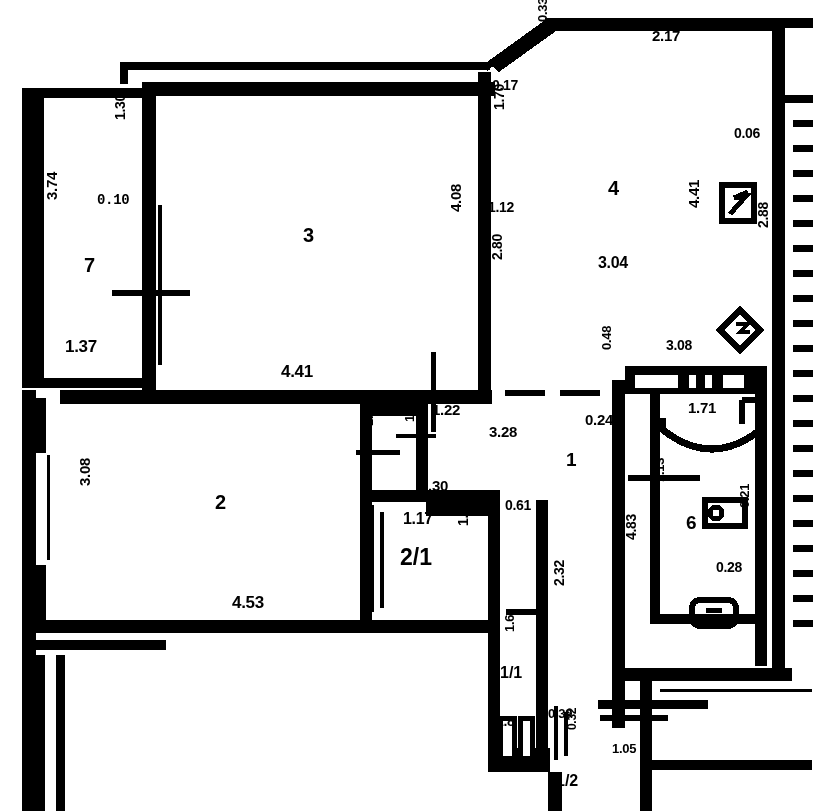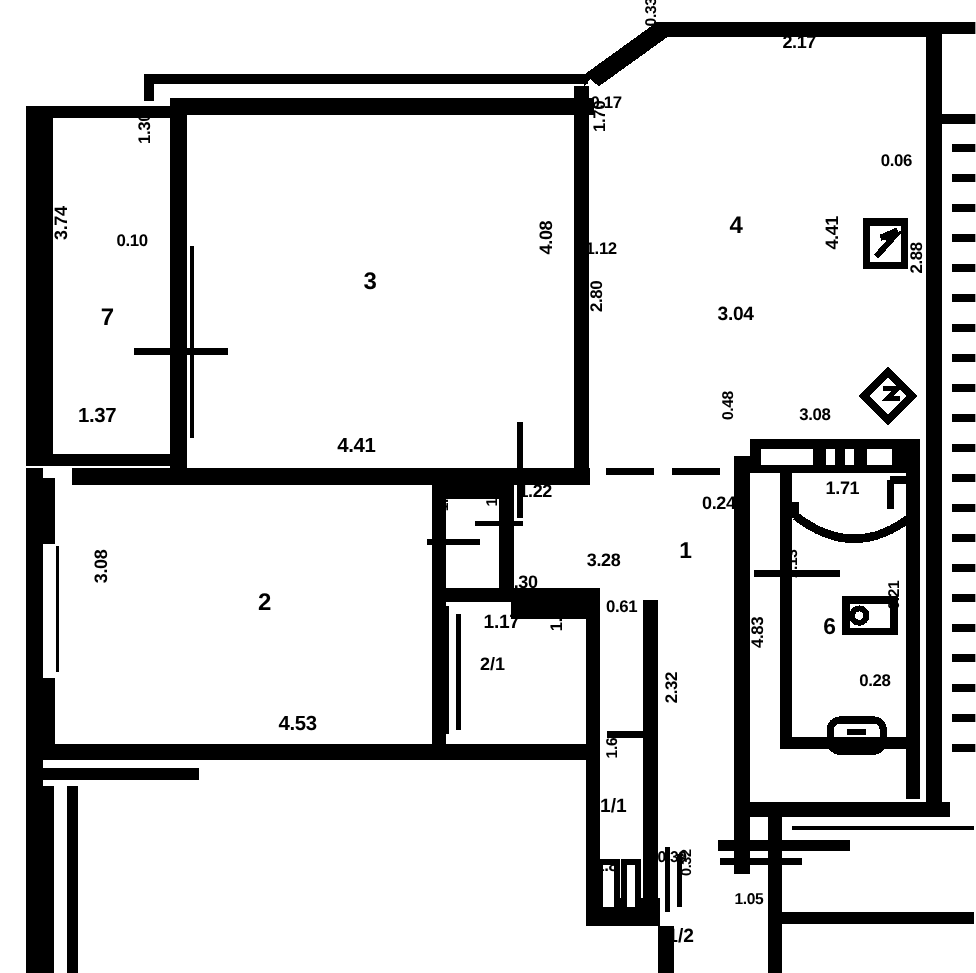--- a/index.html
+++ b/index.html
@@ -219,50 +219,50 @@
     </g>
 
   </svg>
 
   <div class="rn" style="left:566px; top:450px; font-size:19px;">1</div>
   <div class="rn" style="left:215px; top:492px; font-size:20px;">2</div>
   <div class="rn" style="left:303px; top:225px; font-size:20px;">3</div>
   <div class="rn" style="left:608px; top:178px; font-size:20px;">4</div>
   <div class="rn" style="left:686px; top:513px; font-size:19px;">6</div>
   <div class="rn" style="left:84px;  top:255px; font-size:20px;">7</div>
-  <div class="rn" style="left:400px; top:546px; font-size:15px;text-align:right;">2/1</div>
+  <div class="rn" style="left:400px; top:546px; font-size:23px;text-align:right;">2/1</div>
   <div class="rn" style="left:500px; top:665px; font-size:16px;">1/1</div>
   <div class="rn" style="left:556px; top:773px; font-size:16px;">1/2</div>
 
   <div class="dim" style="left:652px; top:28px;  font-size:15px;">2.17</div>
   <div class="dim rot" style="left:536px; top:22px; font-size:13px;">0.33</div>
   <div class="dim" style="left:492px; top:78px;  font-size:14px;">0.17</div>
   <div class="dim rot" style="left:492px; top:110px; font-size:14px;">1.70</div>
   <div class="dim" style="left:488px; top:200px; font-size:14px;">1.12</div>
   <div class="dim rot" style="left:490px; top:260px; font-size:14px;">2.80</div>
   <div class="dim rot" style="left:448px; top:212px; font-size:15px;">4.08</div>
   <div class="dim" style="left:281px; top:363px; font-size:17px;">4.41</div>
   <div class="dim rot" style="left:113px; top:120px; font-size:14px;">1.30</div>
-  <div class="dim" style="left:97px;  top:193px; font-size:14px;">0.10</div>
+  <div class="dim" style="left:97px;  top:193px; font-size:14px;font-family:Liberation Mono, monospace;">0.10</div>
   <div class="dim rot" style="left:44px;  top:200px; font-size:15px;">3.74</div>
   <div class="dim" style="left:65px;  top:338px; font-size:17px;">1.37</div>
   <div class="dim" style="left:734px; top:126px; font-size:14px;">0.06</div>
   <div class="dim rot" style="left:756px; top:228px; font-size:14px;">2.88</div>
   <div class="dim rot" style="left:686px; top:208px; font-size:15px;">4.41</div>
   <div class="dim" style="left:598px; top:255px; font-size:16px;">3.04</div>
   <div class="dim" style="left:666px; top:338px; font-size:14px;">3.08</div>
   <div class="dim rot" style="left:600px; top:350px; font-size:13px;">0.48</div>
   <div class="dim" style="left:688px; top:400px; font-size:15px;">1.71</div>
   <div class="dim" style="left:585px; top:412px; font-size:15px;">0.24</div>
   <div class="dim rot" style="left:653px; top:482px; font-size:13px;">1.13</div>
   <div class="dim rot" style="left:624px; top:540px; font-size:14px;">4.83</div>
   <div class="dim rot" style="left:738px; top:508px; font-size:13px;">0.21</div>
   <div class="dim" style="left:716px; top:560px; font-size:14px;">0.28</div>
   <div class="dim" style="left:412px; top:402px; font-size:15px;margin-left:20px;">1.22</div>
-  <div class="dim" style="left:489px; top:424px; font-size:15px;margin-top:36px;">3.28</div>
+  <div class="dim" style="left:489px; top:424px; font-size:15px;">3.28</div>
   <div class="dim rot" style="left:362px; top:426px; font-size:13px;">1.14</div>
   <div class="dim rot" style="left:403px; top:422px; font-size:13px;">1.12</div>
   <div class="dim" style="left:420px; top:478px; font-size:15px;">1.30</div>
   <div class="dim" style="left:403px; top:511px; font-size:16px;">1.17</div>
   <div class="dim rot" style="left:456px; top:526px; font-size:14px;">1.53</div>
   <div class="dim rot" style="left:77px;  top:486px; font-size:15px;">3.08</div>
   <div class="dim" style="left:200px; top:594px; font-size:17px;margin-left:32px;">4.53</div>
   <div class="dim" style="left:505px; top:498px; font-size:14px;">0.61</div>
   <div class="dim rot" style="left:552px; top:586px; font-size:14px;">2.32</div>
   <div class="dim rot" style="left:503px; top:632px; font-size:13px;">1.6</div>

